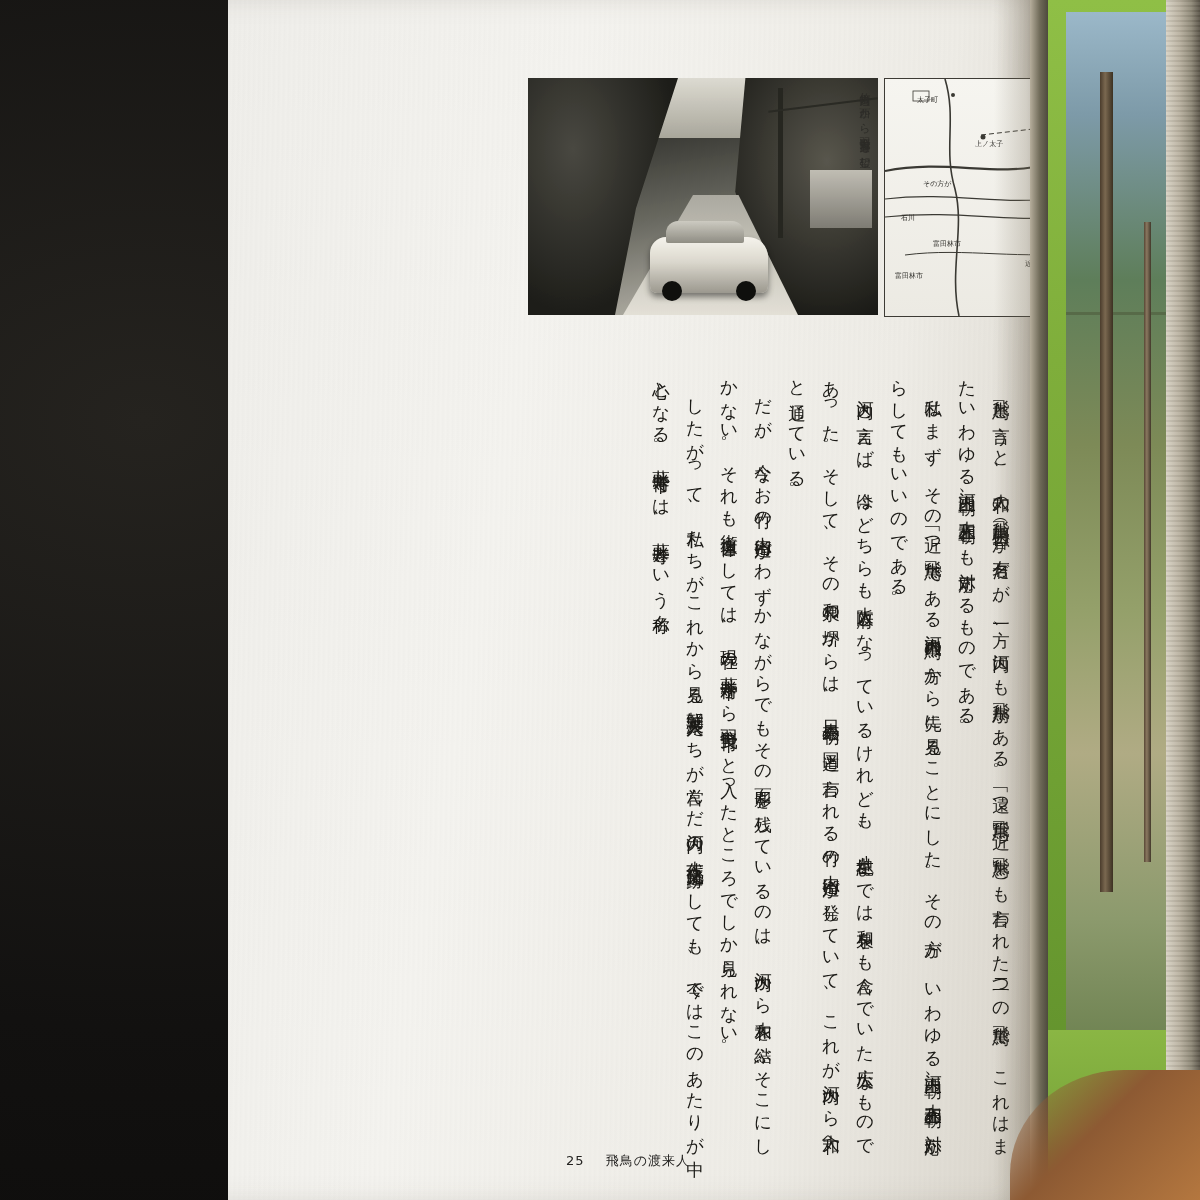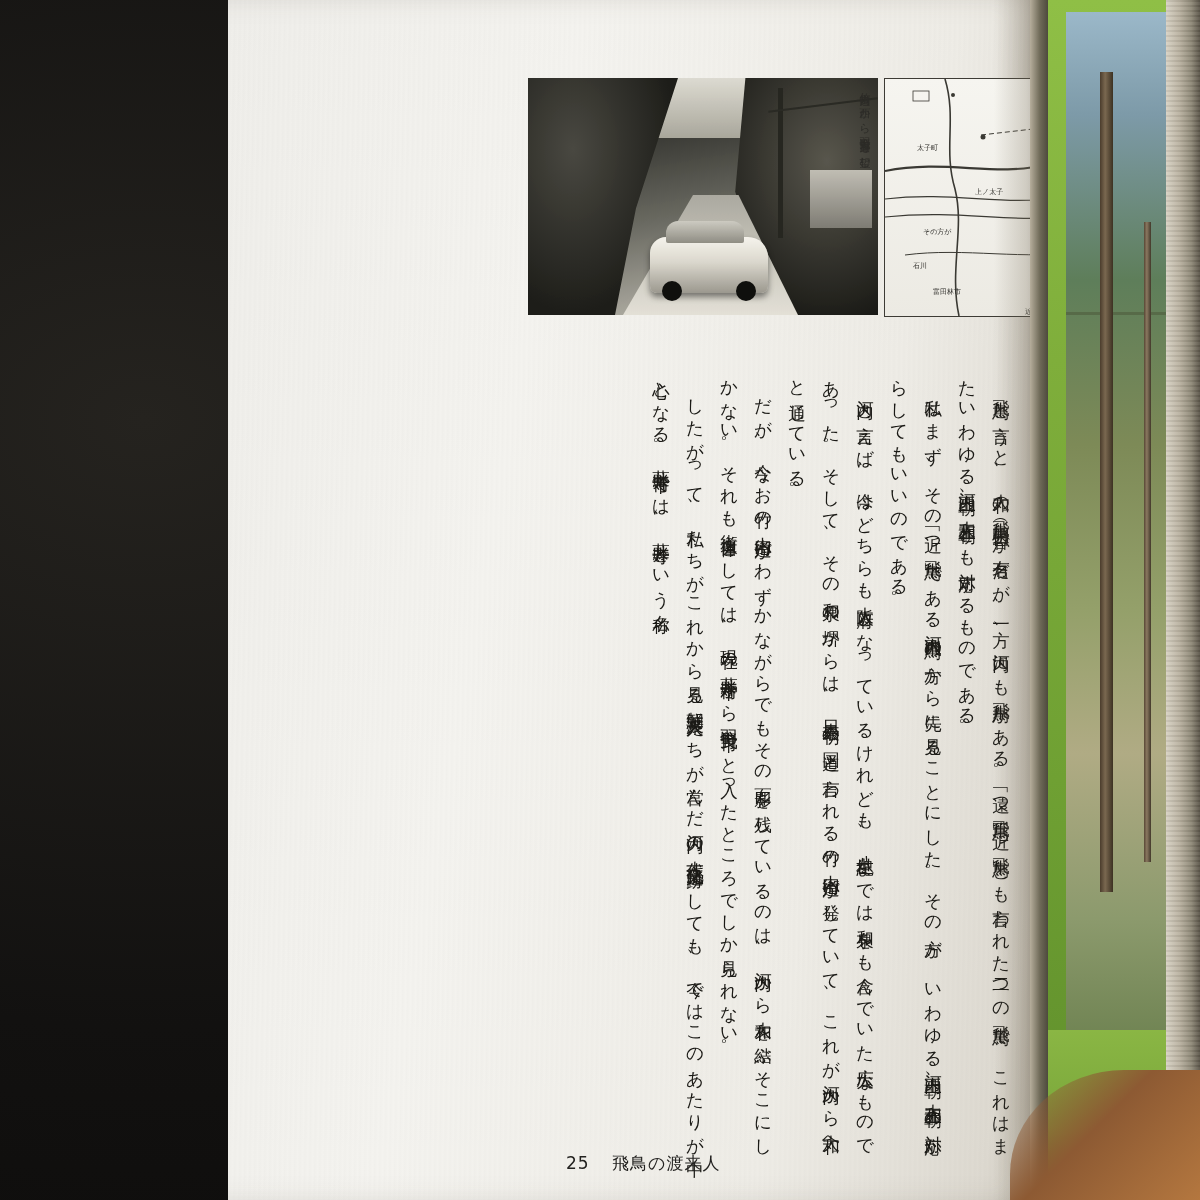--- a/index.html
+++ b/index.html
@@ -151,21 +151,20 @@
   }
   .map-paper { position:absolute; inset:0; background:
       linear-gradient(180deg,#f6f5f0, #eceae3); }
   .map svg { position:absolute; inset:0; }
   .map-label {
     position: absolute;
     font-size: 7px;
     color: #2b2a26;
     font-family: "DejaVu Sans", sans-serif;
     white-space: nowrap;
-    margin-top: 48px;
   }
 
   
   .vcap {
     position: absolute;
     writing-mode: vertical-rl;
     text-orientation: upright;
     font-family: "DejaVu Sans", sans-serif;
     color: #2c2b27;
     letter-spacing: 1px;
@@ -256,21 +255,21 @@
     text-align: justify;
     direction: ltr;
   }
   .bodytext p { margin: 0; text-indent: 1em; }
 
   
   .folio {
     position: absolute;
     left: 338px; top: 1152px;
     font-family: "DejaVu Sans", sans-serif;
-    font-size: 17px;
+    font-size: 13px;
     color: #232220;
     letter-spacing: 1px;
   }
   .folio .num { margin-right: 16px; }
 
   
   .curve {
     position: absolute;
     left: 940px; top: 0; width: 92px; height: 1200px;
     background: linear-gradient(90deg, rgba(130,120,100,0) 0%, rgba(120,108,86,0.16) 60%, rgba(95,85,65,0.35) 100%);
@@ -328,21 +327,21 @@
         </g>
       </svg>
       <div class="map-label" style="left:32px;  top:16px;">太子町</div>
       <div class="map-label" style="left:166px; top:12px;">二上山</div>
       <div class="map-label" style="left:230px; top:24px;">竹内街道</div>
       <div class="map-label" style="left:90px;  top:60px;">上ノ太子</div>
       <div class="map-label" style="left:200px; top:52px;">近鉄南大阪線</div>
       <div class="map-label" style="left:38px;  top:100px;">その方が</div>
       <div class="map-label" style="left:146px; top:94px;">飛鳥</div>
       <div class="map-label" style="left:208px; top:116px;">河南町</div>
-      <div class="map-label" style="left:28px;  top:134px;">石川</div>
+      <div class="map-label" style="left:16px;  top:134px;">石川</div>
       <div class="map-label" style="left:48px;  top:160px;">富田林市</div>
       <div class="map-label" style="left:140px; top:180px;">近つ飛鳥風土記の丘</div>
       <div class="map-label" style="left:248px; top:190px;">太子町</div>
       <div class="map-label" style="left:10px;  top:192px;">富田林市</div>
     </div>
 
     <div class="title-box"></div>
     <div class="title-main">飛鳥の渡来人</div>
 
     <div class="ruby" style="left:966px; top:378px; height:30px;">あ</div>

